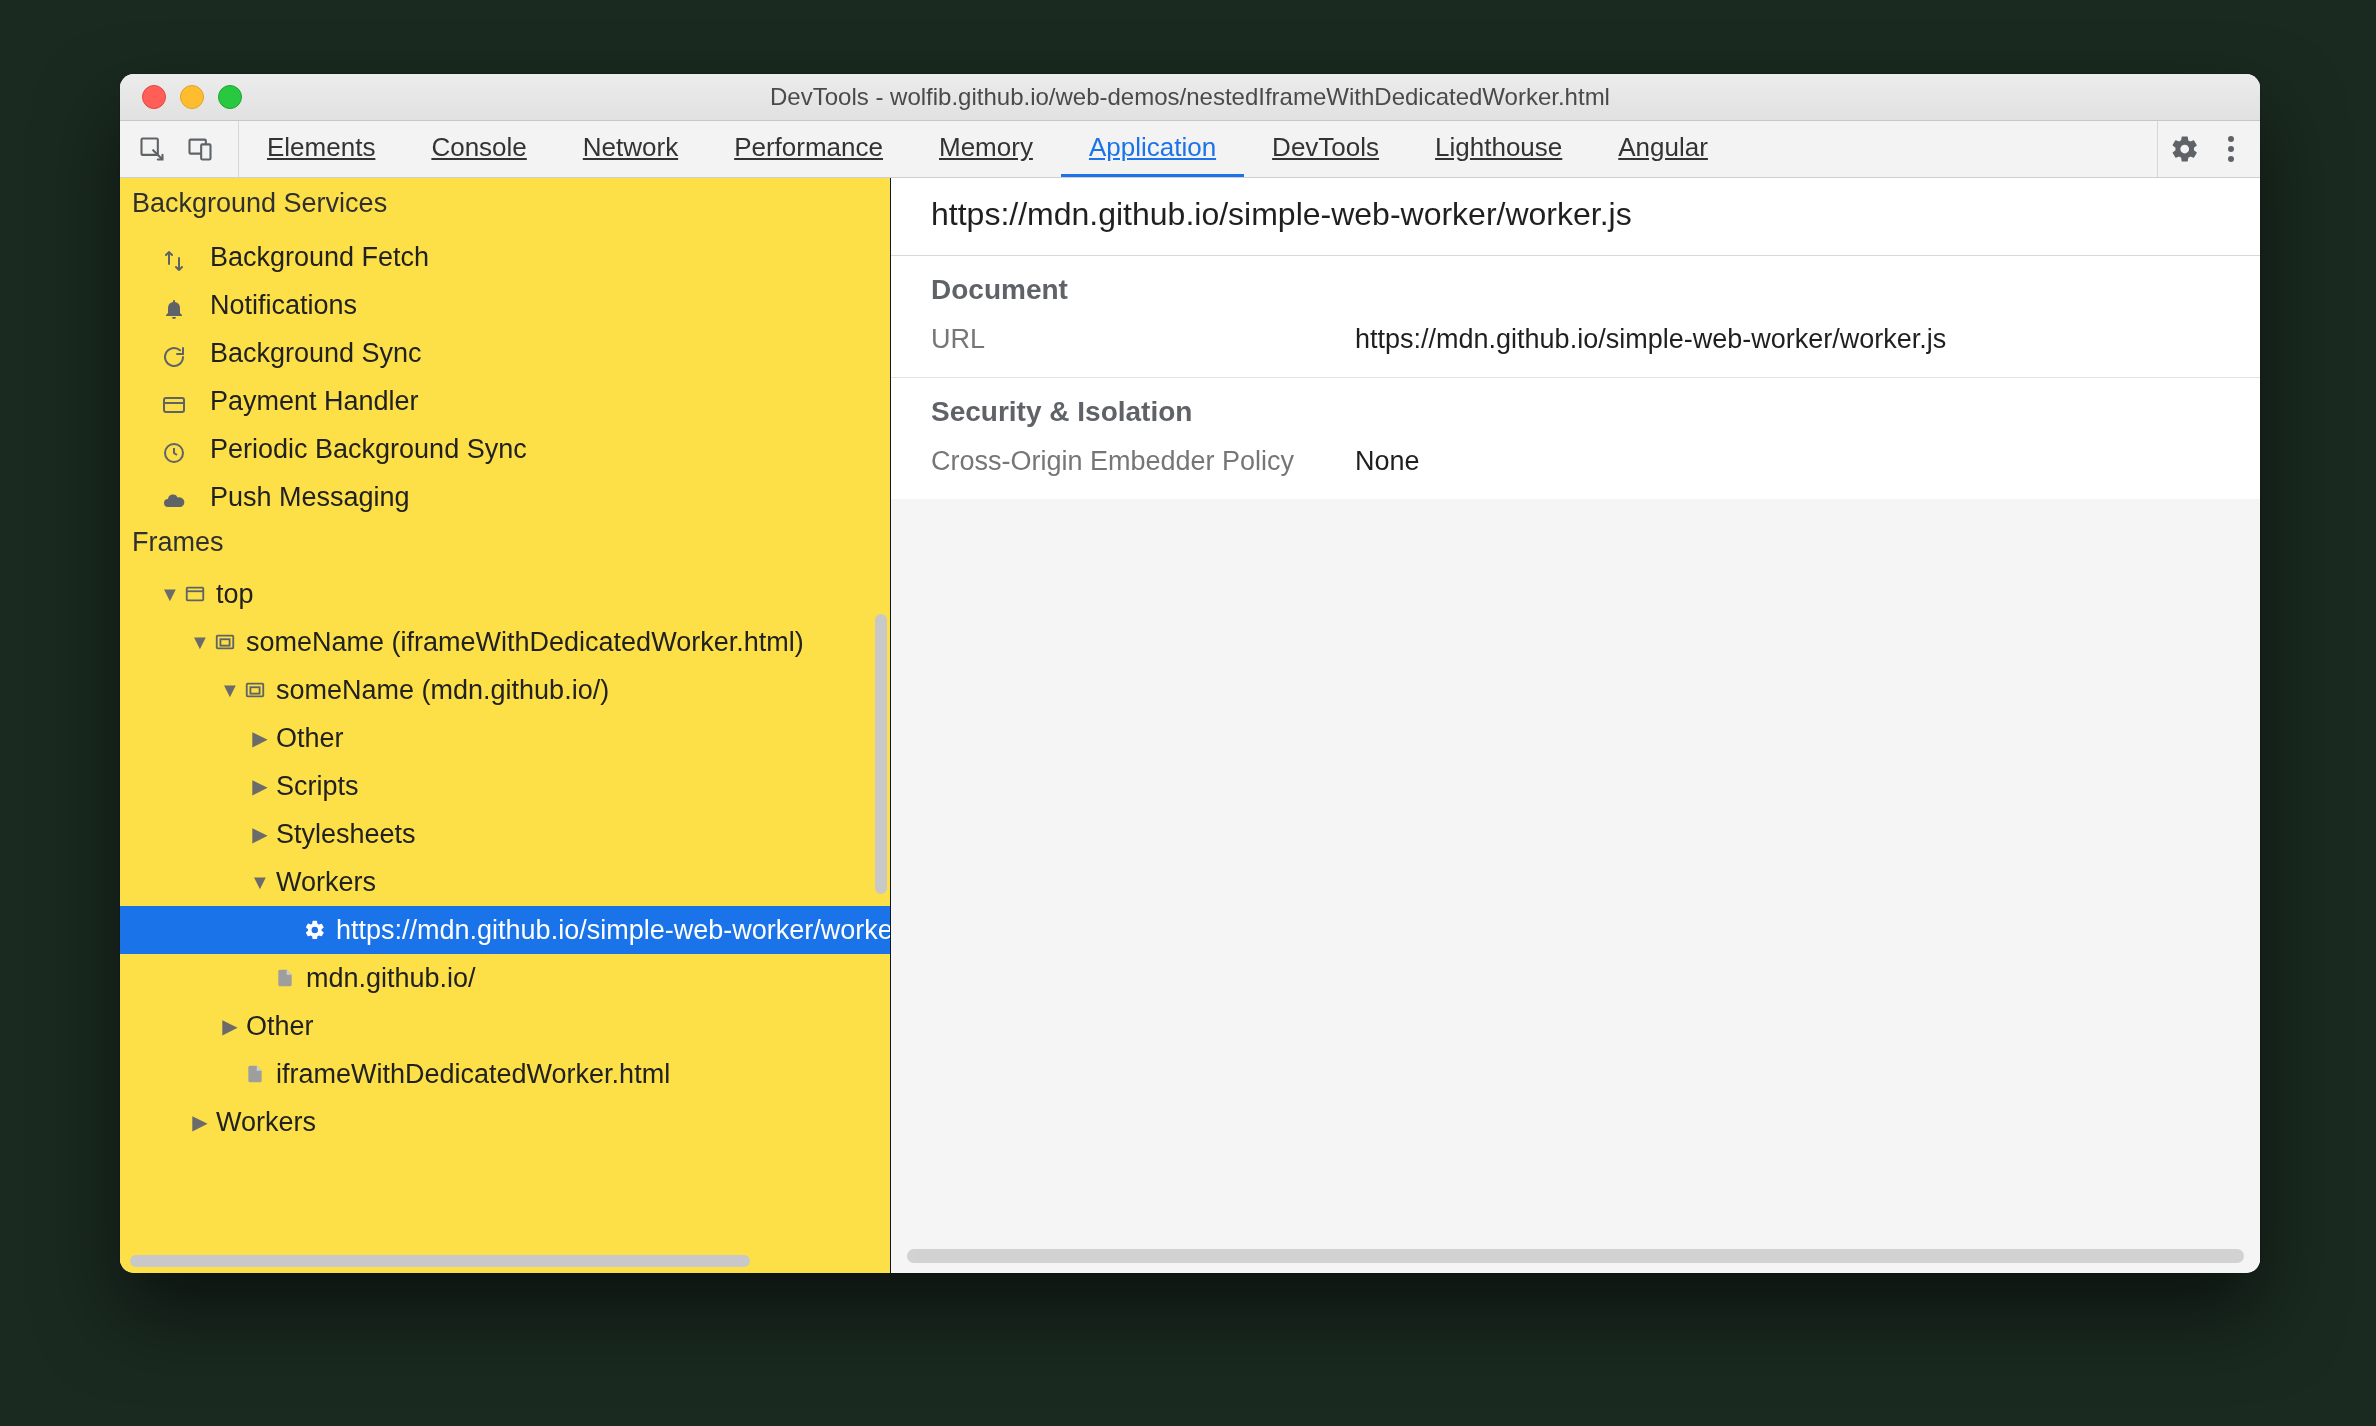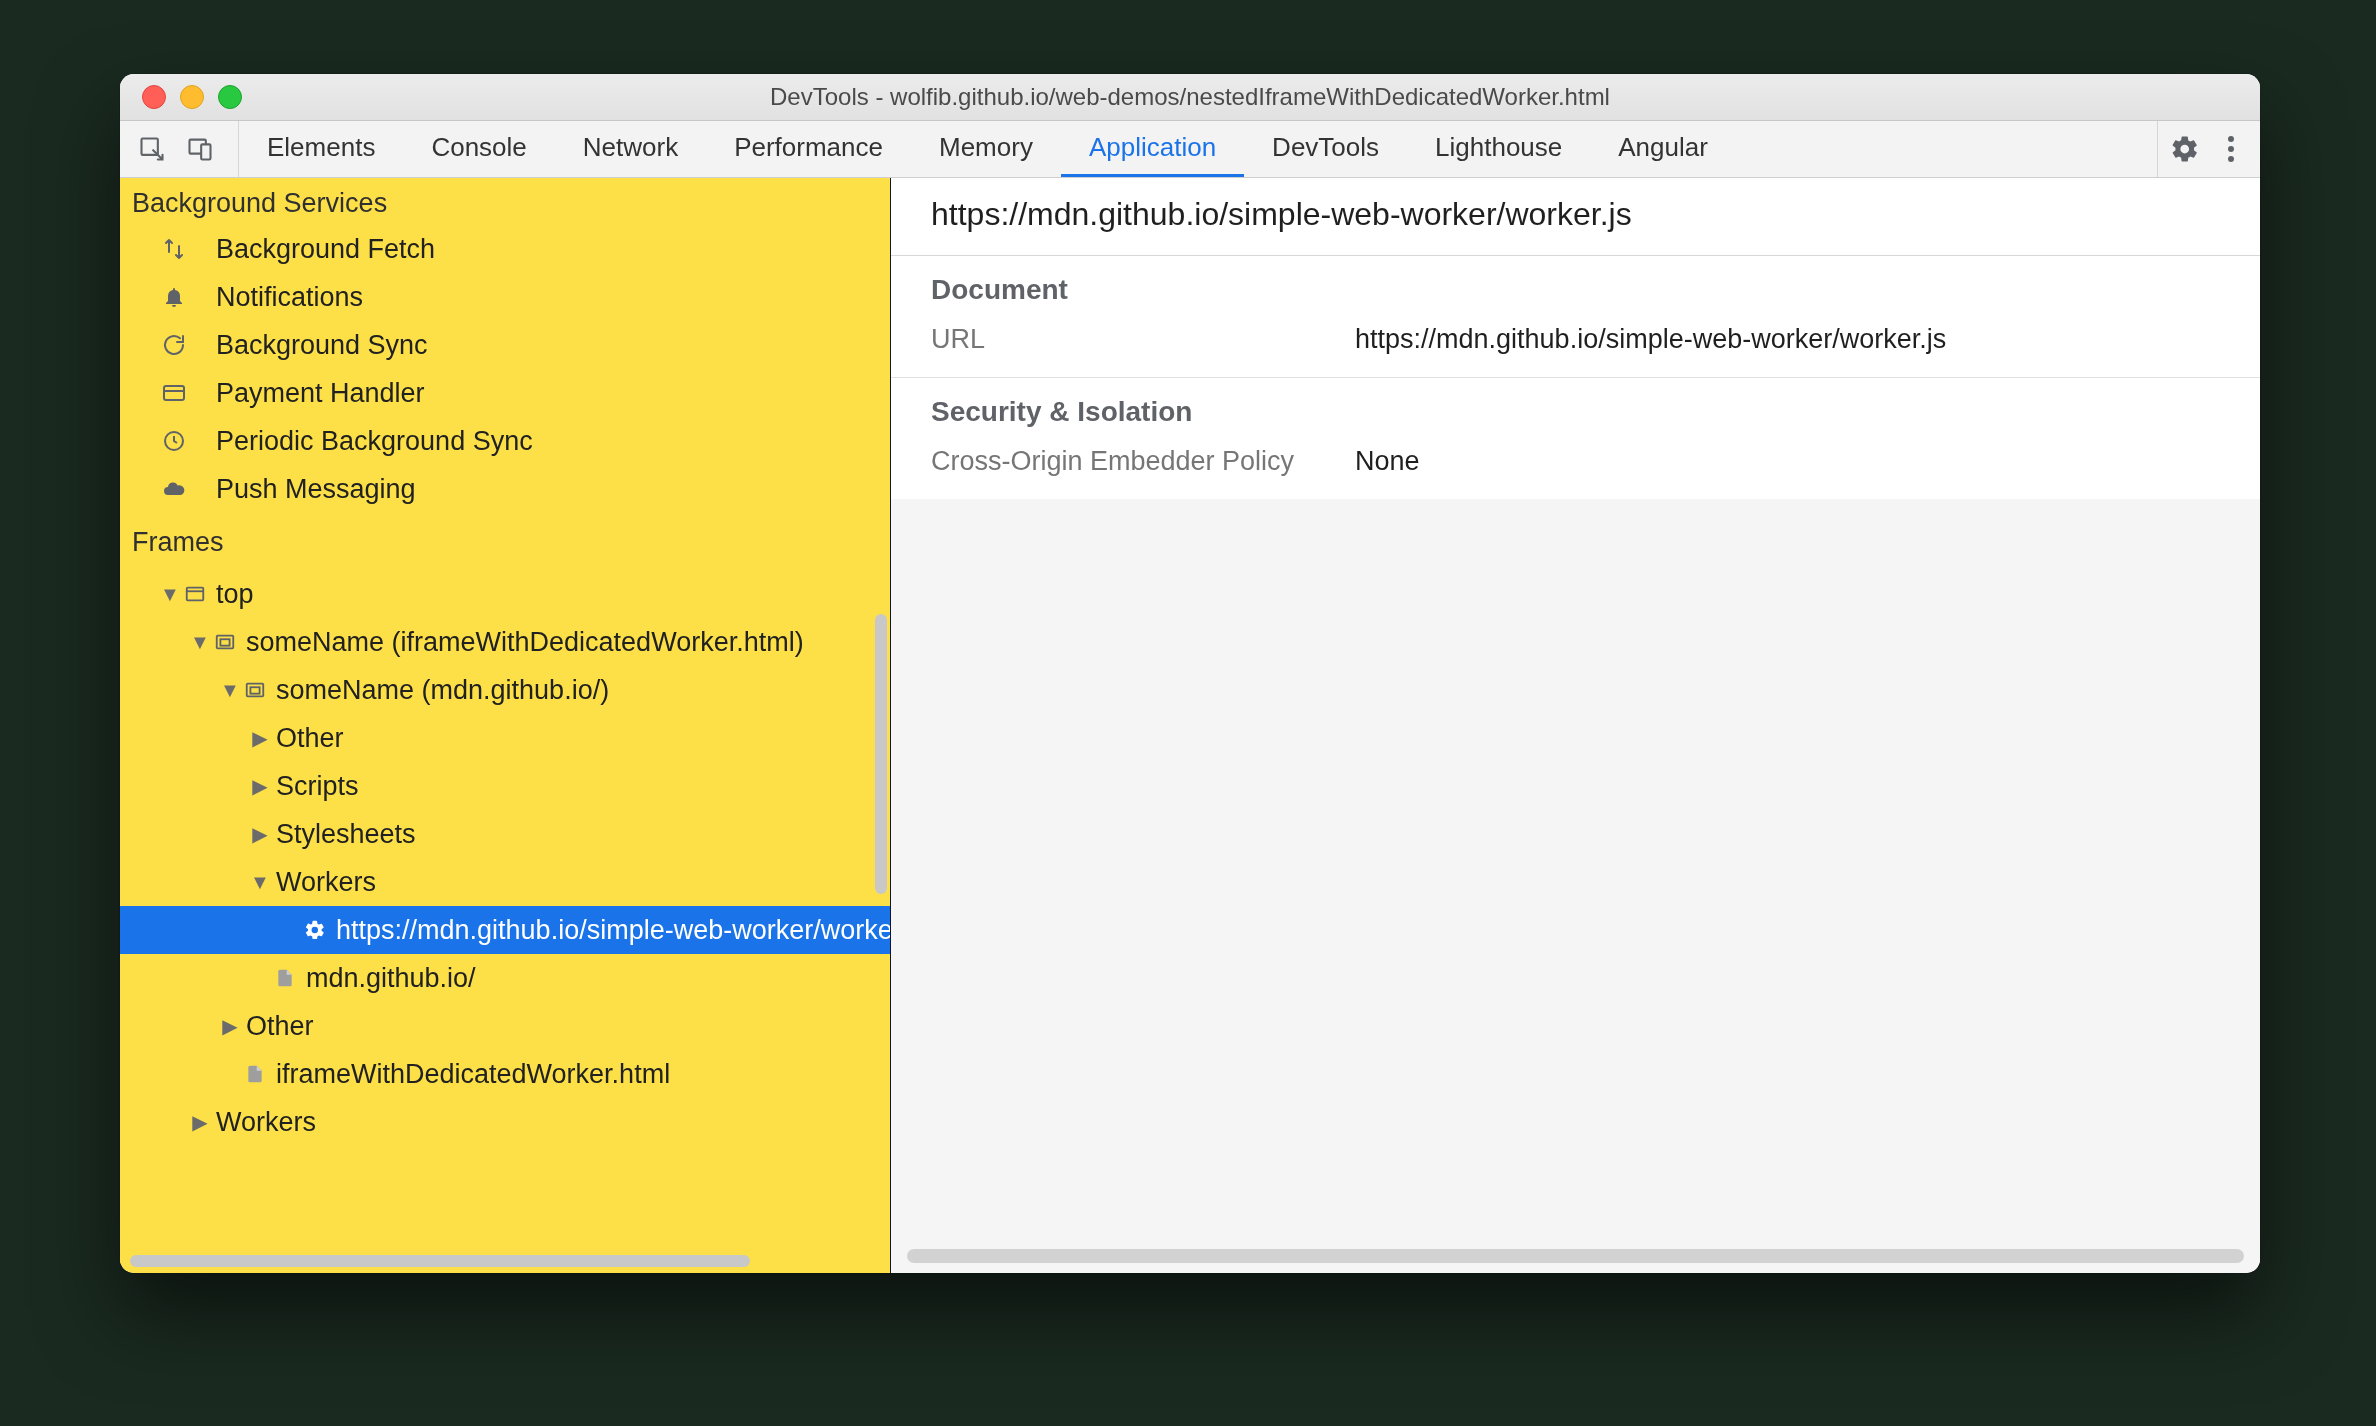--- a/index.html
+++ b/index.html
@@ -71,20 +71,21 @@
     gap: 20px;
     padding: 0 24px 0 18px;
     border-right: 1px solid #d6d6d6;
   }
   .tab {
     padding: 0 28px;
     display: flex;
     align-items: center;
     cursor: default;
     border-bottom: 3px solid transparent;
+    text-decoration: underline;
   }
   .tab.active {
     color: #1a73e8;
     border-bottom-color: #1a73e8;
   }
   .tabstrip .spacer { flex: 1; }
   .right-icons {
     display: flex;
     align-items: center;
     gap: 26px;
@@ -116,22 +117,22 @@
     padding-top: 6px;
   }
   .section-title {
     padding: 4px 12px 6px 12px;
     font-size: 27px;
     color: #303030;
   }
   .svc-list { padding-left: 12px; }
   .svc-item {
     display: flex;
-    align-items: center;
-    gap: 28px;
+    align-items: flex-end;
+    gap: 22px;
     height: 48px;
     padding-left: 28px;
   }
   .svc-item .ic { width:28px; display:flex; justify-content:center; color:#5f6368;}
   .tree { margin-top: 6px; }
   .tree-row {
     display: flex;
     align-items: center;
     height: 48px;
     white-space: nowrap;

